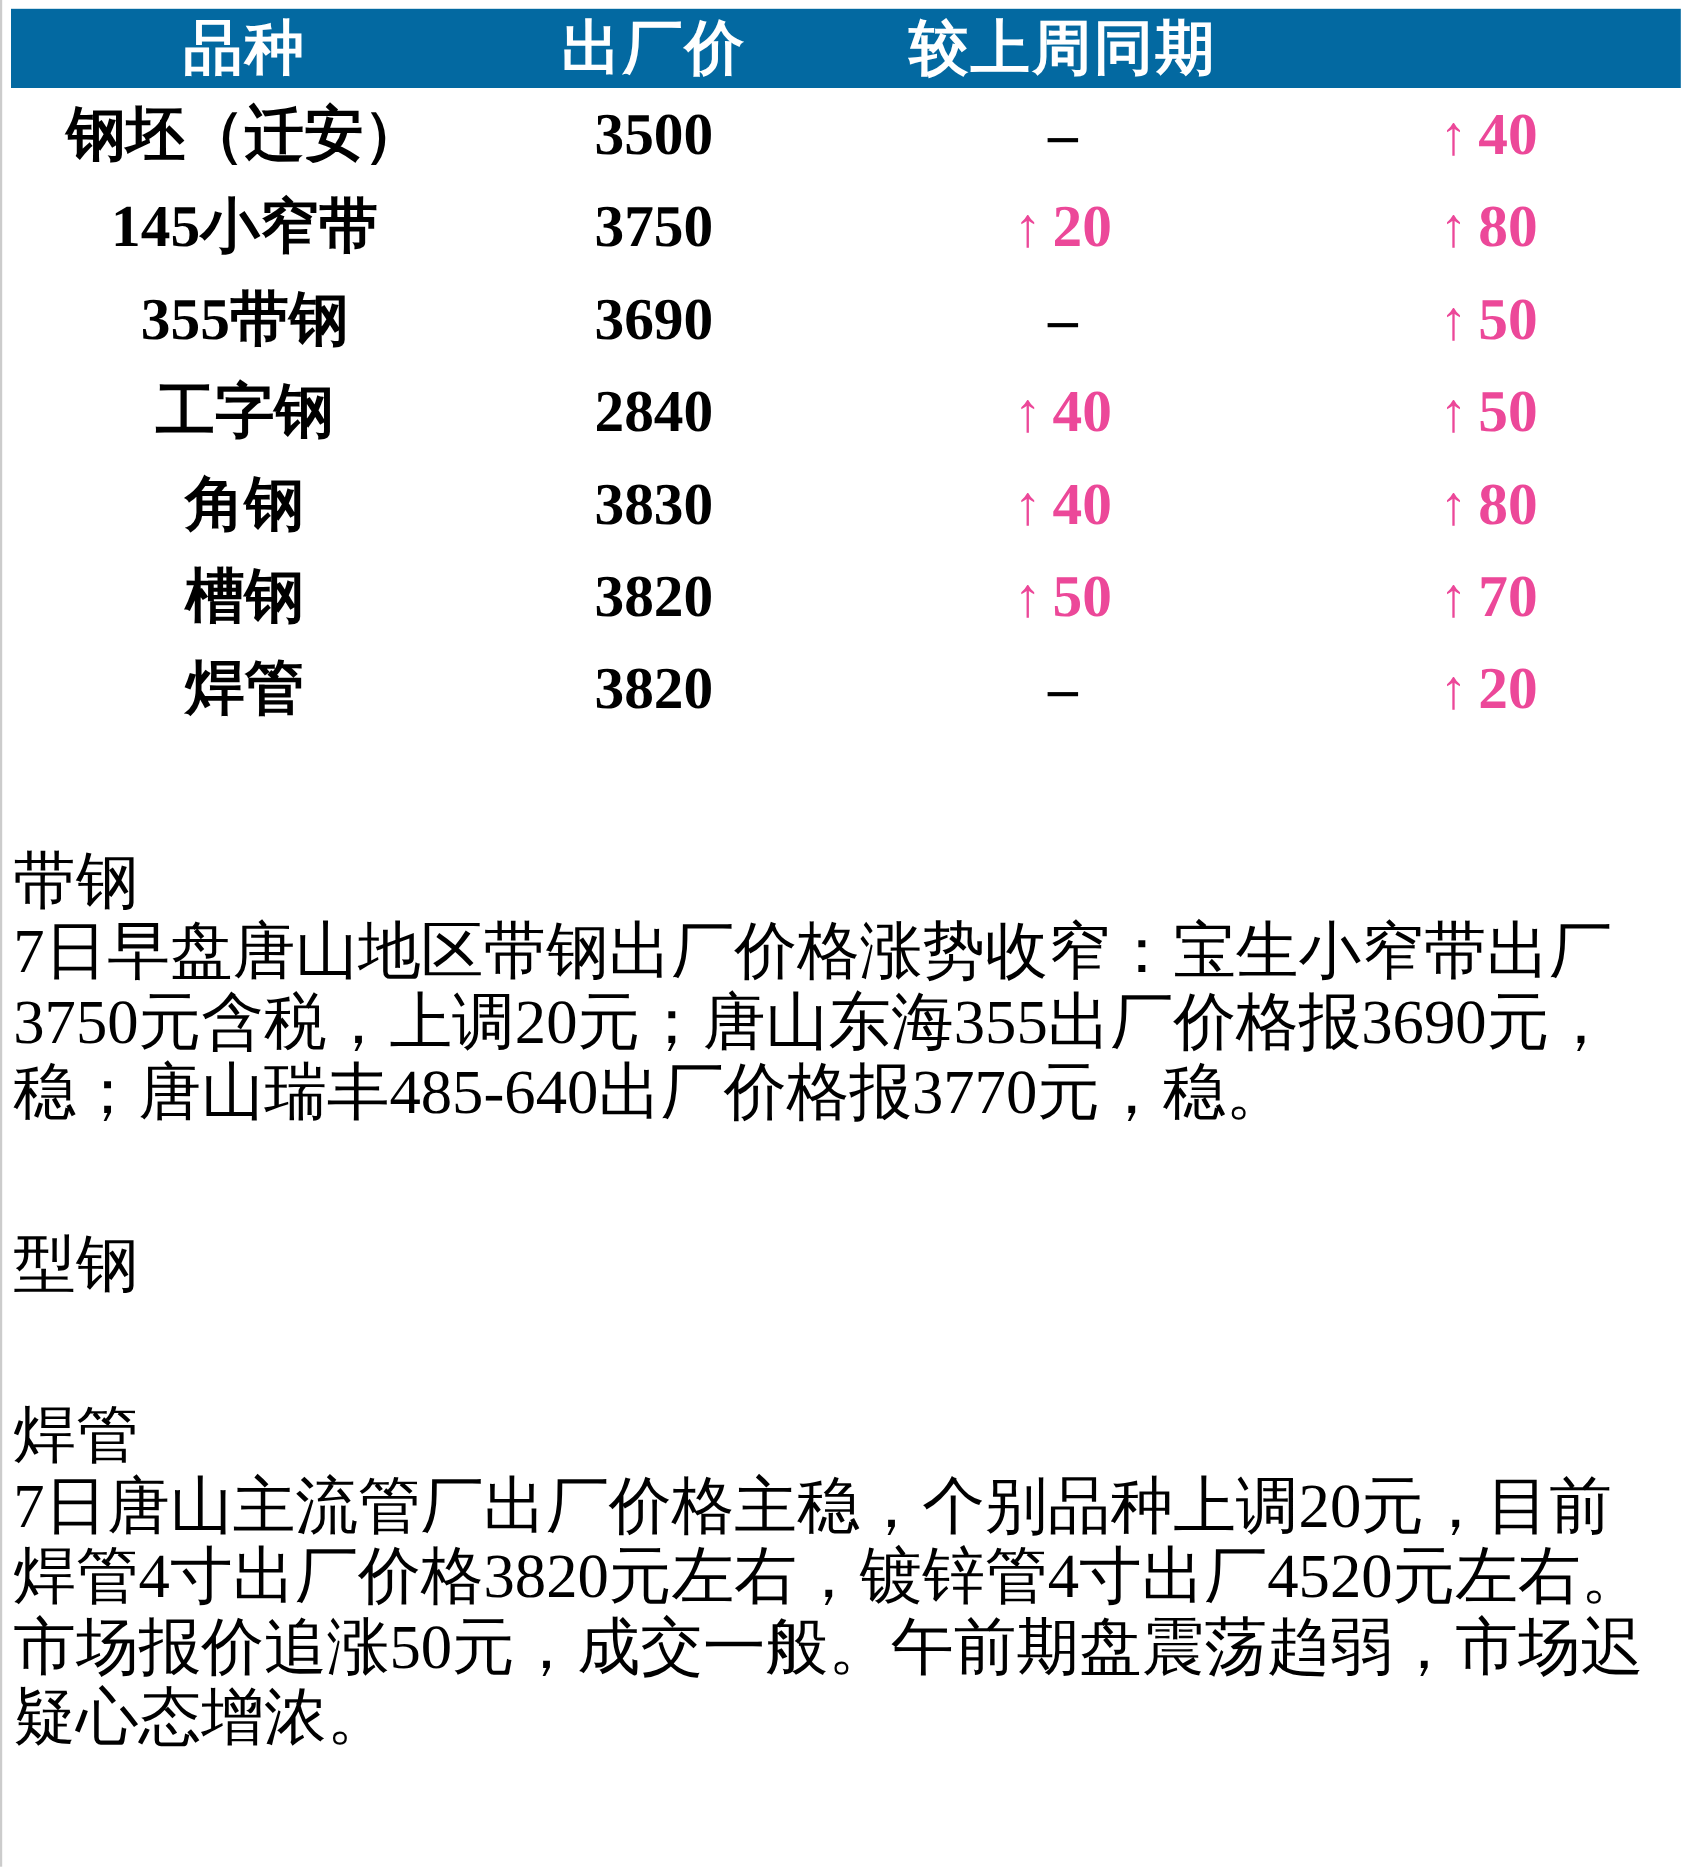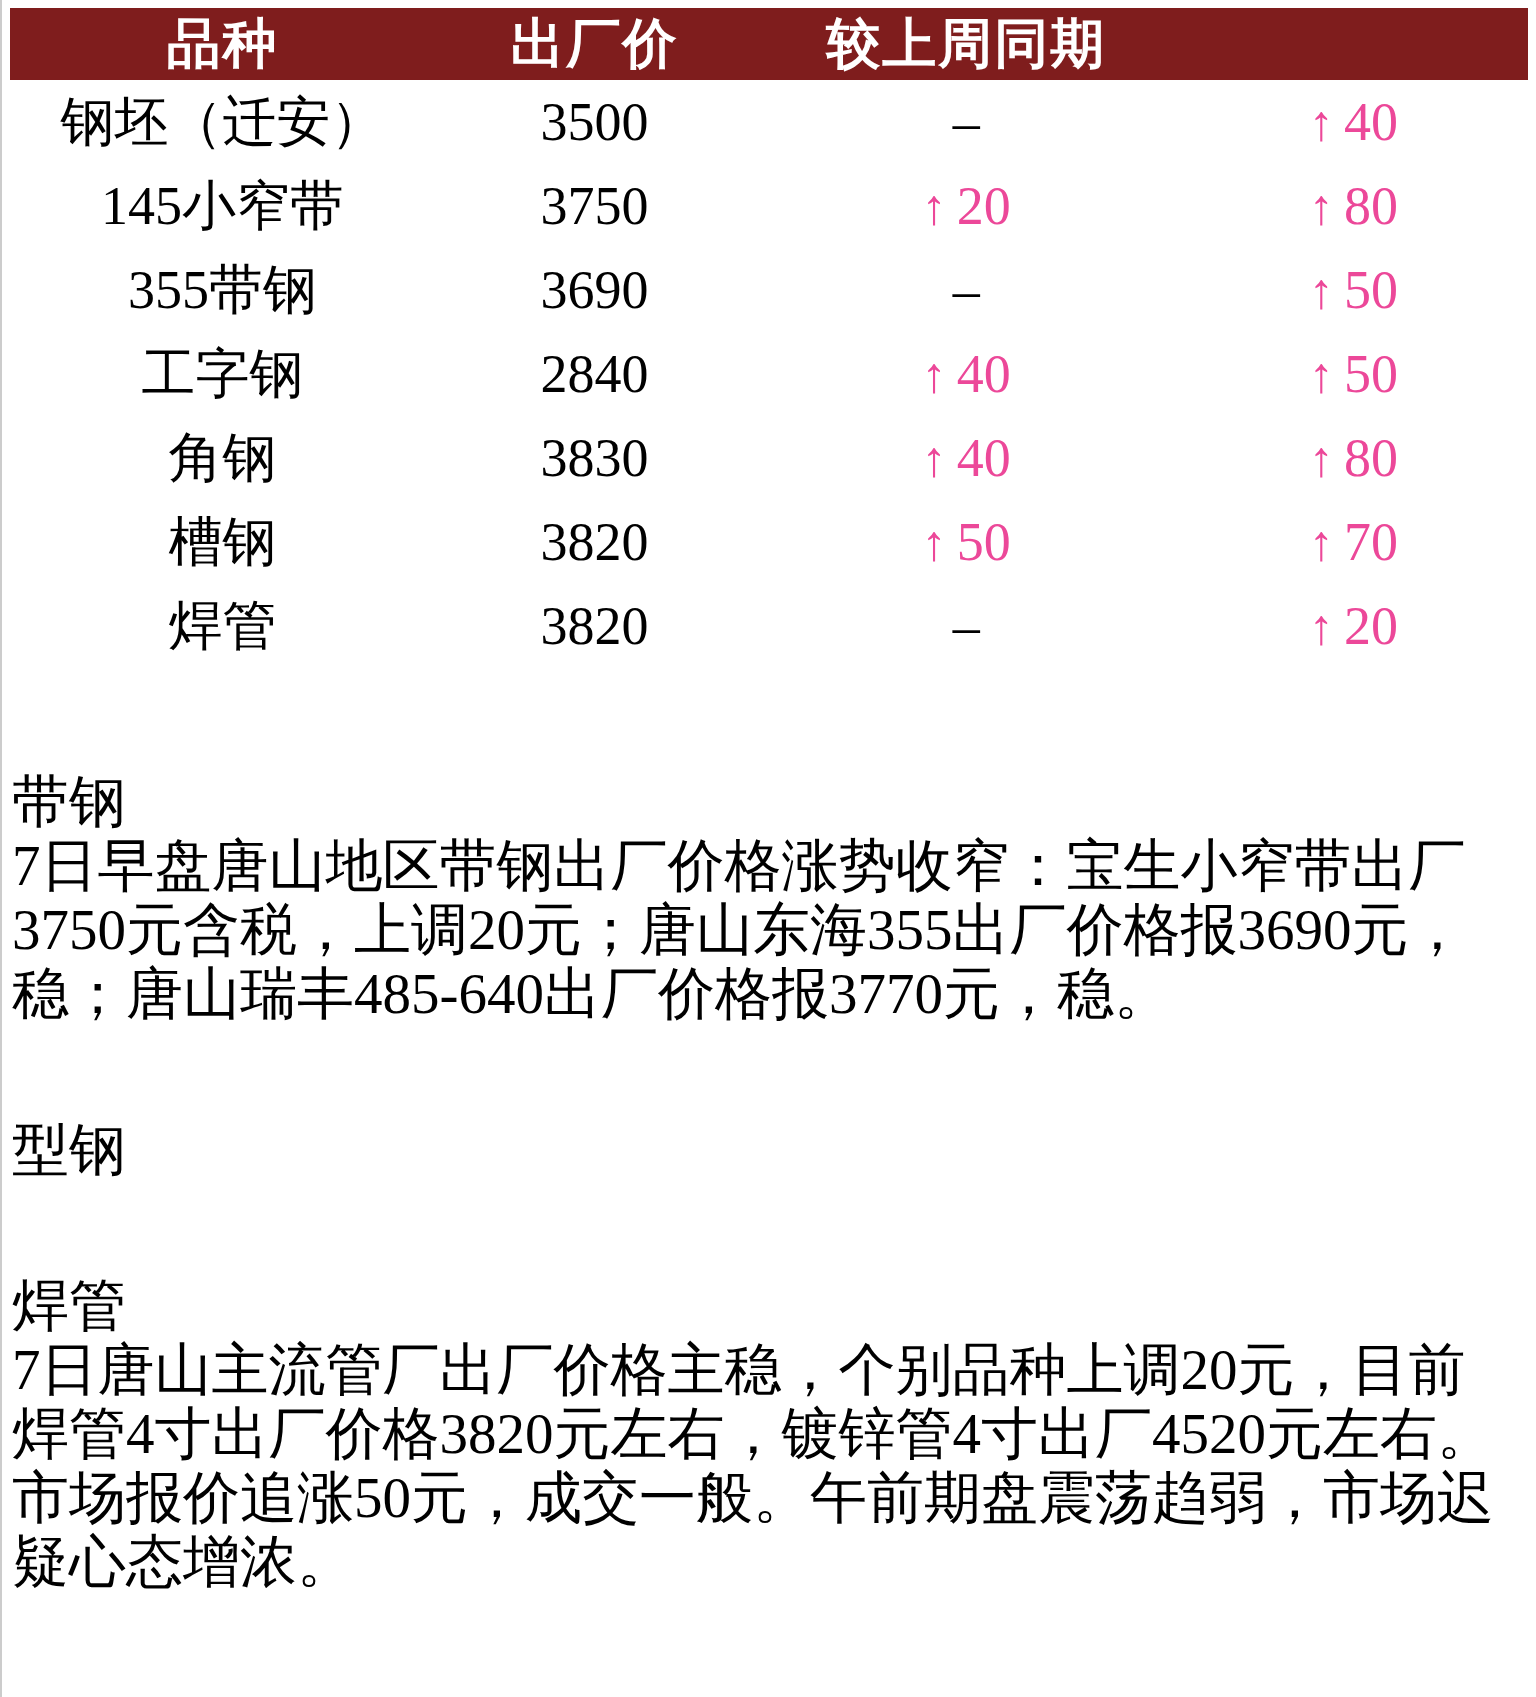--- a/index.html
+++ b/index.html
@@ -12,23 +12,24 @@
     font-family: "Liberation Serif", "DejaVu Serif", serif;
     color: #000000;
     border-left: 2px solid #cccccc;
   }
   .price-table { margin: 8px 8px 0 8px; }
   .table-header, .tr {
     display: grid;
     grid-template-columns: 28% 21% 28% 23%;
     text-align: center;
     align-items: center;
+    font-weight: bold;
   }
   .table-header {
-    background: #7f1d1d;
+    background: #0369a1;
     color: #ffffff;
     height: 72px;
     font-size: 54px;
     font-weight: bold;
     letter-spacing: 2px;
   }
   .tr { height: 84px; font-size: 54px; }
   .td.change.up { color: #ec4899; }
   .td.change.flat { color: #000000; }
   .arrow { margin-right: 10px; font-size: 50px; }

